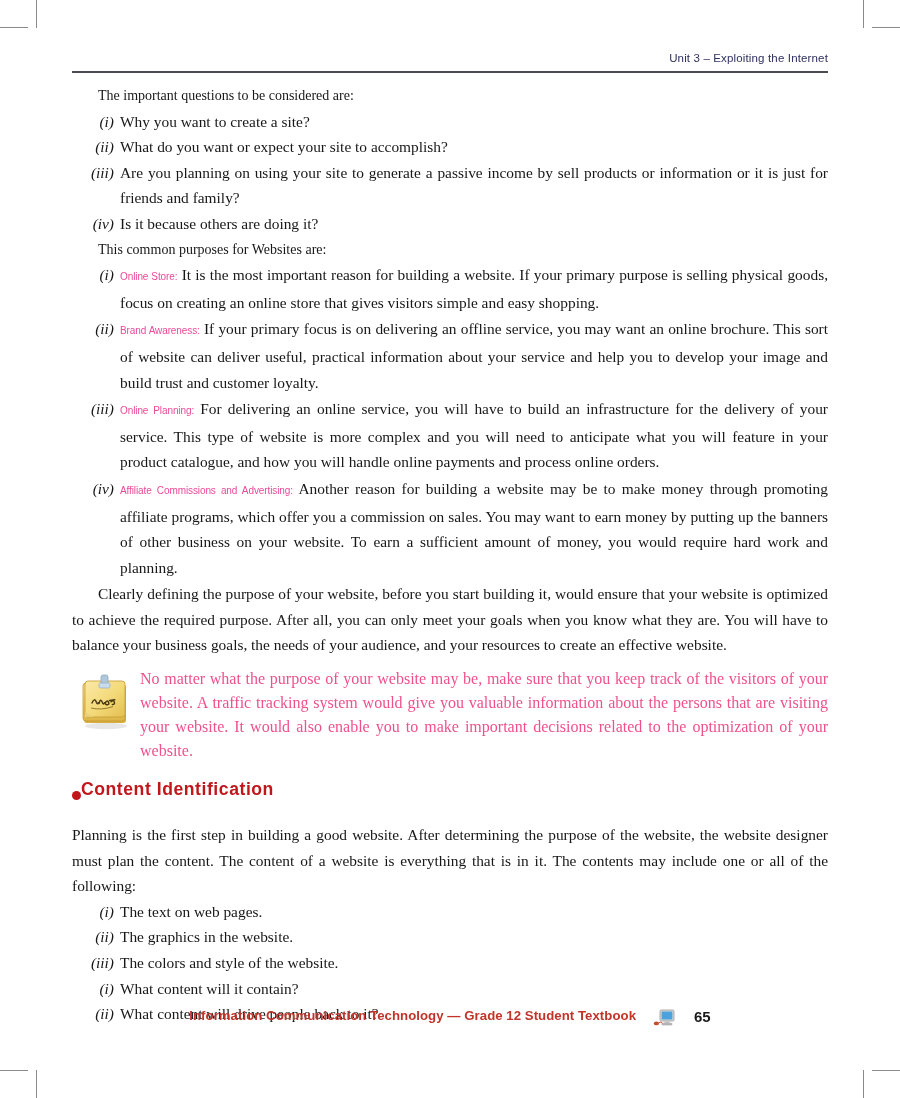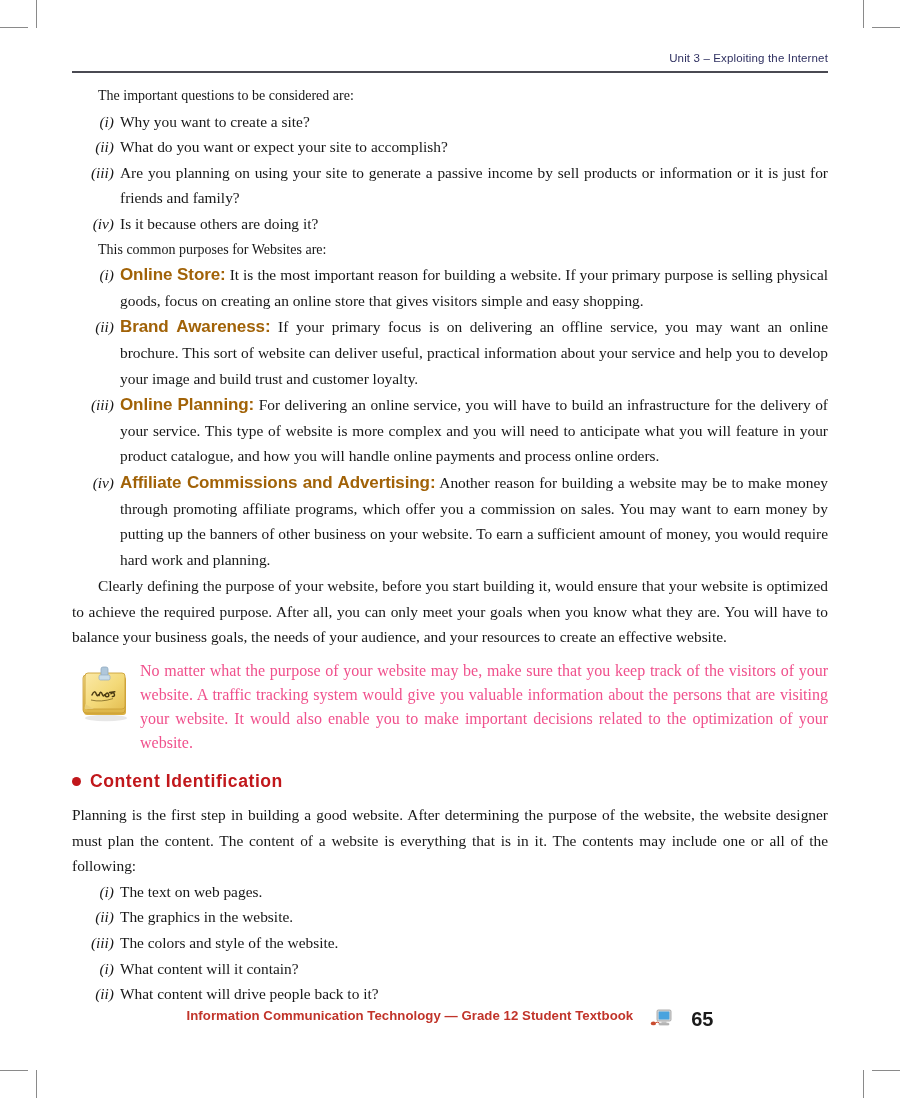--- a/index.html
+++ b/index.html
@@ -97,23 +97,23 @@
     text-align: right;
     font-style: italic;
     color: #171717;
   }
   ol.rlist > li > .rn i { font-style: italic; }
   ol.rlist.tight > li { margin-bottom: 0; }
   ol.rlist.purposes > li { margin-bottom: 1px; }
 
   .term {
     font-family: "Liberation Sans", "DejaVu Sans", sans-serif;
-    font-weight: bold;
-    font-size: 17px;
-    color: #a16207;
+    font-weight: normal;
+    font-size: 10px;
+    color: #ec4899;
     letter-spacing: -0.1px;
   }
 
   
   .note-block {
     display: flex;
     align-items: flex-start;
     margin-top: 7px;
   }
   .note-icon {
@@ -130,24 +130,23 @@
     line-height: 24px;
     text-align: justify;
     color: #F0508C;
     padding-top: 2px;
     padding-left: 4px;
   }
 
   
   .sec-head {
     display: flex;
-    align-items: center;
-    gap: 9px;
+    align-items: flex-end;
     margin-top: 16px;
-    margin-bottom: 10px;
+    margin-bottom: 22px;
   }
   .sec-bullet {
     width: 9px;
     height: 9px;
     border-radius: 50%;
     background: #C1171B;
     flex: none;
   }
   .sec-title {
     font-family: "Liberation Sans", "DejaVu Sans", sans-serif;
@@ -171,21 +170,21 @@
     font-family: "Liberation Sans", "DejaVu Sans", sans-serif;
     font-weight: bold;
     font-size: 13.2px;
     color: #C1342A;
     letter-spacing: 0.05px;
     white-space: nowrap;
   }
   .footer-pageno {
     font-family: "Liberation Sans", "DejaVu Sans", sans-serif;
     font-weight: bold;
-    font-size: 20px;
+    font-size: 15px;
     color: #1a1a1a;
   }
   .footer-icon { width: 24px; height: 20px; flex: none; }
 </style>
 </head>
 <body>
 
 <div class="crop crop-tl-v"></div>
 <div class="crop crop-tl-h"></div>
 <div class="crop crop-tr-v"></div>

